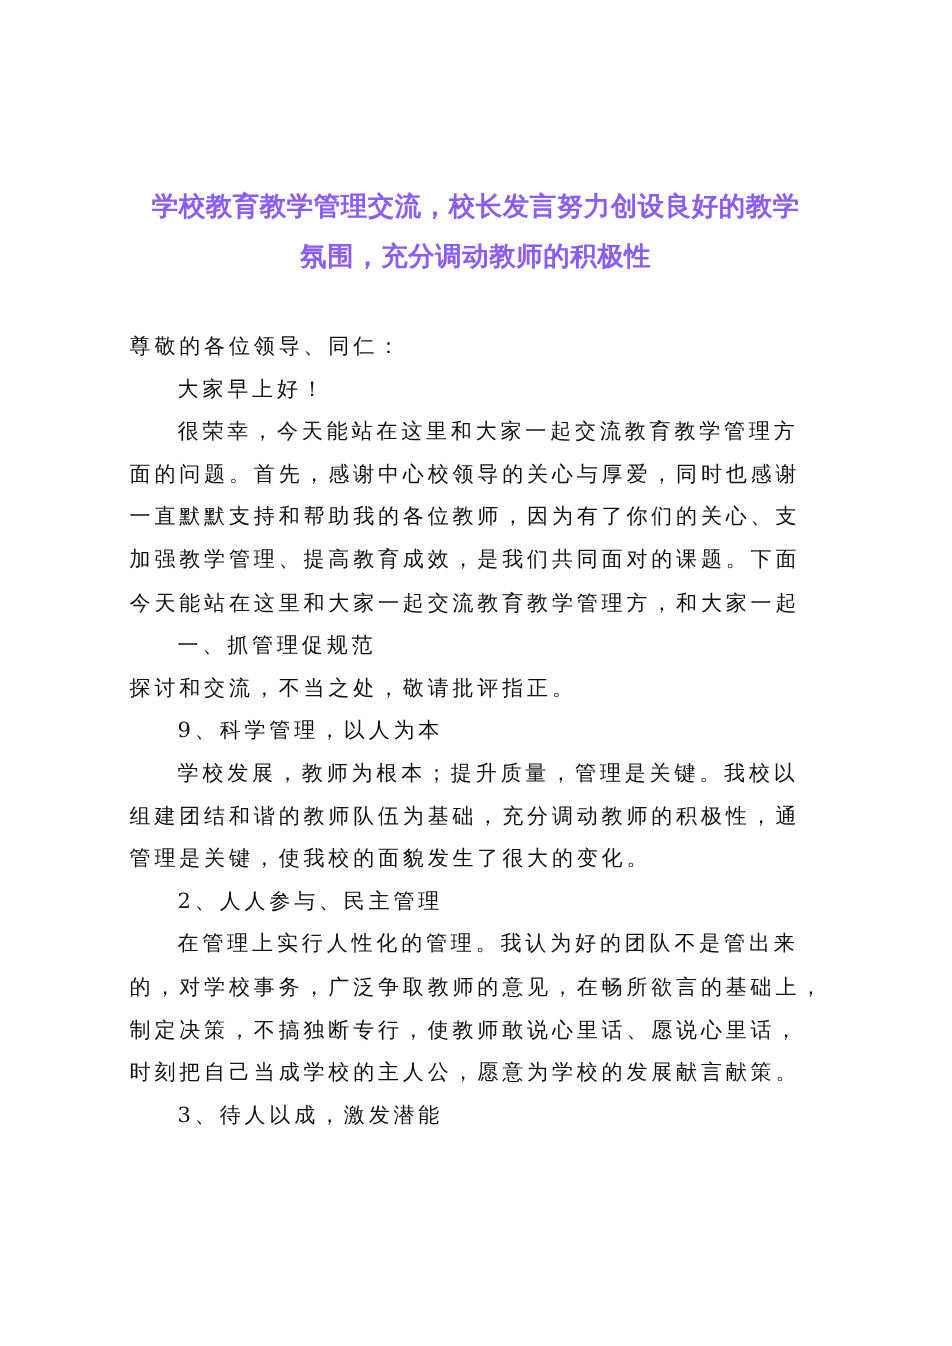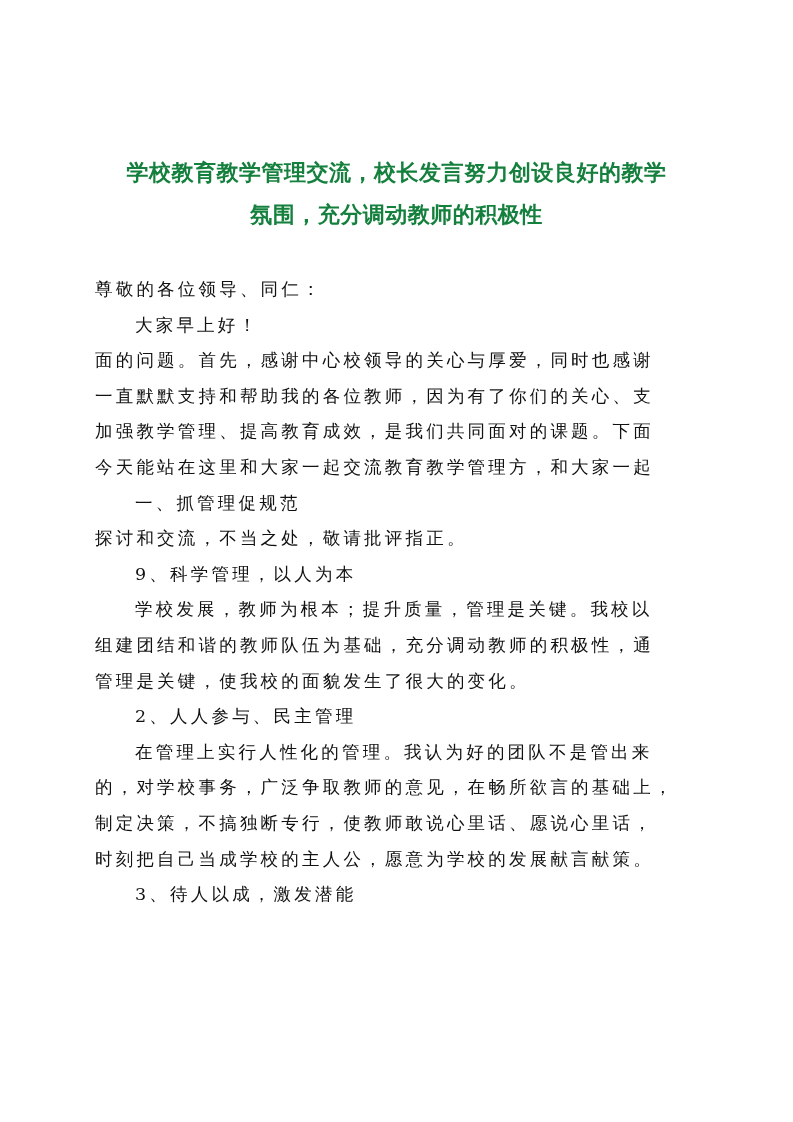--- a/index.html
+++ b/index.html
@@ -26,29 +26,29 @@
       position: absolute;
       left: 80px;
       width: 633px;
       top: 152px;
       text-align: center;
       font-family: "DejaVu Sans", "Liberation Sans", sans-serif;
       font-weight: bold;
       font-size: 22px;
       line-height: 42px;
       letter-spacing: 0.5px;
-      color: #15803d;
+      color: #8b5cf6;
     }
     .title .tline {
       display: block;
       white-space: nowrap;
     }
     .body-text {
       position: absolute;
-      left: 95px;
+      left: 108px;
       top: 272px;
       width: 600px;
       font-size: 17.5px;
       line-height: 35.6px;
       letter-spacing: 3.2px;
       color: #111;
     }
     .line {
       display: block;
       white-space: nowrap;
@@ -65,20 +65,21 @@
 
   <div class="title">
     <span class="tline">学校教育教学管理交流，校长发言努力创设良好的教学</span>
     <span class="tline">氛围，充分调动教师的积极性</span>
   </div>
 
   <div class="body-text">
     <span class="line">尊敬的各位领导、同仁：</span>
     <span class="line indent">大家早上好！</span>
 
+    <span class="line indent">很荣幸，今天能站在这里和大家一起交流教育教学管理方</span>
     <span class="line">面的问题。首先，感谢中心校领导的关心与厚爱，同时也感谢</span>
     <span class="line">一直默默支持和帮助我的各位教师，因为有了你们的关心、支</span>
     <span class="line">加强教学管理、提高教育成效，是我们共同面对的课题。下面</span>
     <span class="line">今天能站在这里和大家一起交流教育教学管理方，和大家一起</span>
     <span class="line indent">一、抓管理促规范</span>
 
     <span class="line">探讨和交流，不当之处，敬请批评指正。</span>
     <span class="line indent">9、科学管理，以人为本</span>
 
     <span class="line indent">学校发展，教师为根本；提升质量，管理是关键。我校以</span>

